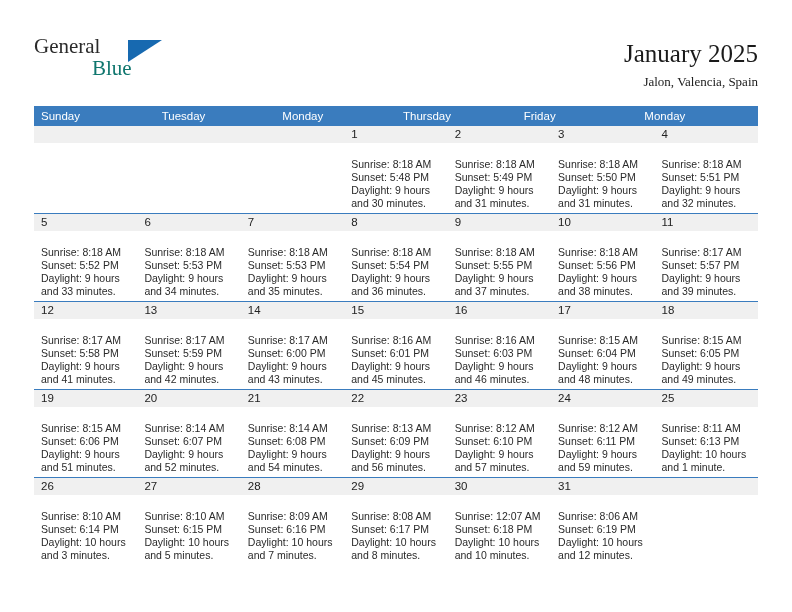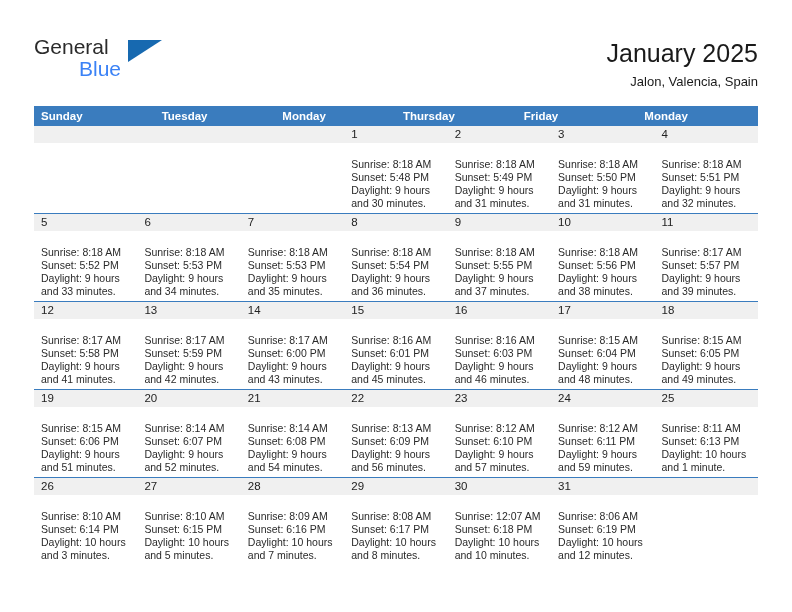--- a/index.html
+++ b/index.html
@@ -21,43 +21,44 @@
     box-sizing: border-box;
   }
 
   
   .masthead {
     position: absolute;
     left: 34px;
     top: 30px;
     width: 724px;
     height: 70px;
+    font-family: Liberation Serif, serif;
   }
   .logo {
     position: absolute;
     left: 0;
     top: 2px;
     width: 220px;
     height: 62px;
   }
   .logo-general {
     position: absolute;
     left: 0;
     top: 4px;
     font-size: 21px;
     color: #2b2b2b;
     letter-spacing: 0px;
     line-height: 1;
   }
   .logo-blue {
     position: absolute;
-    left: 45px;
+    left: 58px;
     top: 26px;
     font-size: 21px;
-    color: #3b82f6;
+    color: #0f766e;
     line-height: 1;
   }
   .logo-tri {
     position: absolute;
     left: 94px;
     top: 8px;
     width: 0;
     height: 0;
     border-left: 34px solid #1769b0;
     border-bottom: 22px solid transparent;
@@ -96,21 +97,20 @@
     height: 20px;
   }
   .dow-cell {
     flex: 1 1 0;
     color: #ffffff;
     font-size: 11.5px;
     line-height: 20px;
     padding-left: 7px;
     box-sizing: border-box;
     white-space: nowrap;
-    font-weight: bold;
   }
 
   .week {
     border-top: 1.5px solid #3a7cbe;
   }
   .week:first-of-type {
     border-top: none;
   }
   .week-numbers {
     display: flex;

